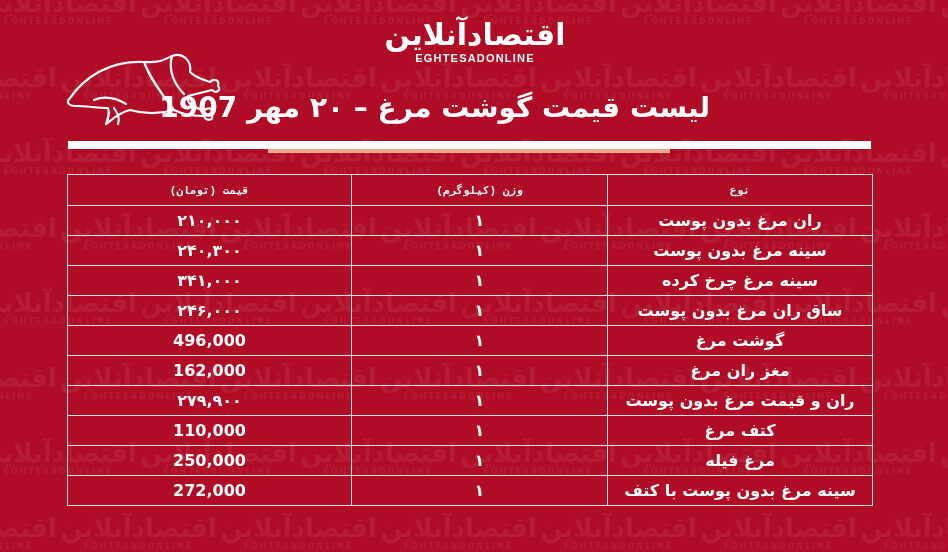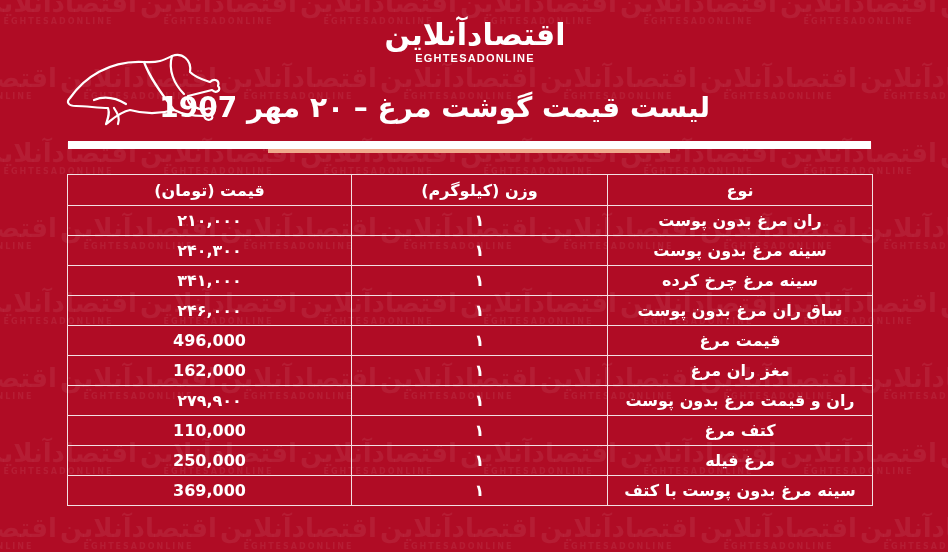--- a/index.html
+++ b/index.html
@@ -119,21 +119,22 @@
       text-align: center;
       font-size: 16px;
       font-weight: bold;
       color: #ffffff;
       padding: 0;
       height: 29px;
       white-space: nowrap;
     }
     .price-table th {
       height: 30px;
-      font-size: 16px;
+      font-size: 11px;
+      font-family: Liberation Mono, monospace;
     }
     .col-type { width: 265px; }
     .col-weight { width: 256px; }
     .col-price { width: 284px; }
     .price-table td.price {
       direction: rtl;
     }
   </style>
 </head>
 <body>
@@ -411,21 +412,21 @@
       <td>سینه مرغ چرخ کرده</td>
       <td>۱</td>
       <td class="price">۳۴۱,۰۰۰</td>
     </tr>
     <tr>
       <td>ساق ران مرغ بدون پوست</td>
       <td>۱</td>
       <td class="price">۲۴۶,۰۰۰</td>
     </tr>
     <tr>
-      <td>قیمت مرغ</td>
+      <td>گوشت مرغ</td>
       <td>۱</td>
       <td class="price">496,000</td>
     </tr>
     <tr>
       <td>مغز ران مرغ</td>
       <td>۱</td>
       <td class="price">162,000</td>
     </tr>
     <tr>
       <td>ران و قیمت مرغ بدون پوست</td>
@@ -438,16 +439,16 @@
       <td class="price">110,000</td>
     </tr>
     <tr>
       <td>مرغ فیله</td>
       <td>۱</td>
       <td class="price">250,000</td>
     </tr>
     <tr>
       <td>سینه مرغ بدون پوست با کتف</td>
       <td>۱</td>
-      <td class="price">369,000</td>
+      <td class="price">272,000</td>
     </tr>
   </tbody>
 </table>
 
 </body></html>

